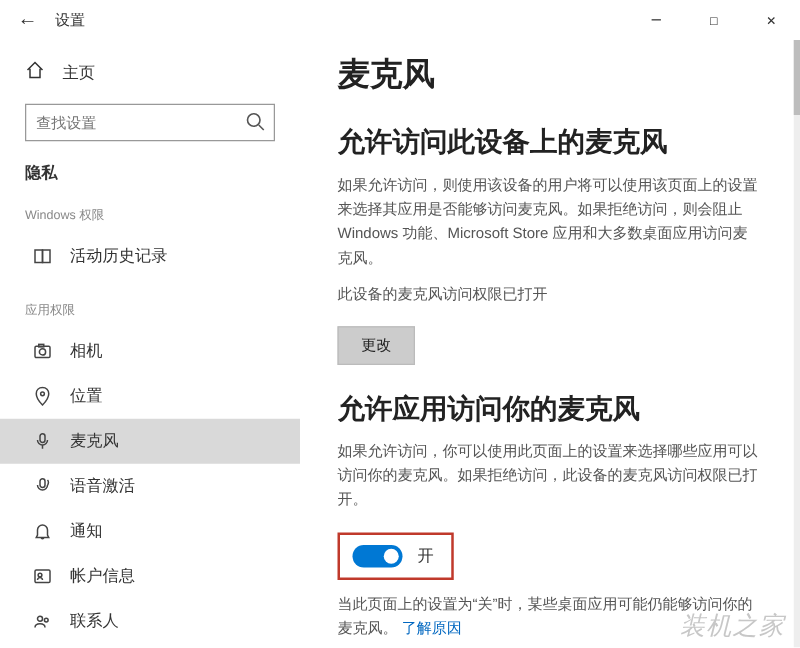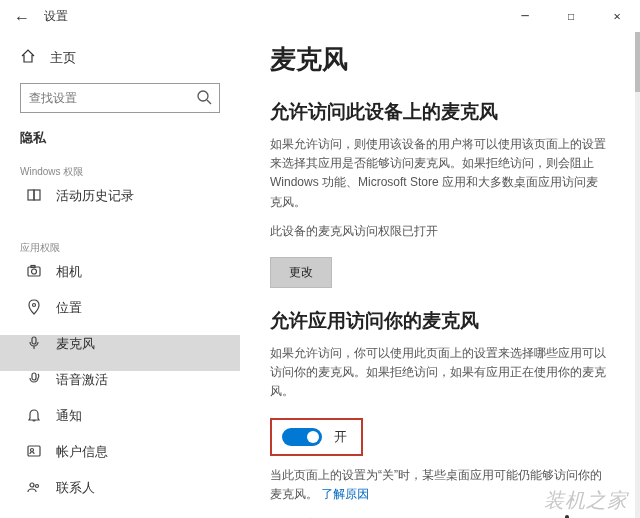--- a/index.html
+++ b/index.html
@@ -11,26 +11,26 @@
 .body { display:flex; height:calc(100% - 32px); }
 .sidebar { width:240px; padding:8px 20px; overflow:hidden; }
 .home { display:flex; align-items:center; font-size:13px; color:#333; padding:8px 0; }
 .home .ico { margin-right:14px; }
 .search { position:relative; margin:8px 0 16px 0; }
 .search input { width:100%; height:30px; border:1px solid #999; padding:0 30px 0 8px; font-size:12px; outline:none; }
 .search .sicon { position:absolute; right:8px; top:6px; color:#555; pointer-events:none; }
 .cat { font-size:13px; font-weight:600; color:#333; }
 .section-label { font-size:10px; color:#888; margin:18px 0 8px 0; }
 .nav { list-style:none; }
-.nav li { display:flex; align-items:flex-start; height:36px; font-size:13px; color:#333; padding-left:2px; cursor:pointer; }
+.nav li { display:flex; align-items:center; height:36px; font-size:13px; color:#333; padding-left:2px; cursor:pointer; }
 .nav li .ico { width:24px; display:inline-flex; justify-content:center; margin-right:10px; color:#444; }
 .nav li.active { background:#d9d9d9; margin-left:-20px; margin-right:-20px; padding-left:22px; }
 .main { flex:1; padding:10px 30px 0 30px; overflow:hidden; position:relative; }
 .main h1 { font-size:26px; font-weight:600; color:#222; margin-bottom:22px; }
-.main h2 { font-size:19px; font-weight:600; color:#222; margin:20px 0 10px 0; }
+.main h2 { font-size:22px; font-weight:600; color:#222; margin:20px 0 10px 0; }
 .main p { font-size:12px; color:#555; line-height:1.6; margin-bottom:10px; }
 .btn { background:#ccc; border:1px solid #bbb; padding:6px 18px; font-size:12px; color:#222; cursor:pointer; margin-top:6px;text-align:right; }
 .highlight { border:2px solid #c0392b; padding:8px 14px 8px 10px; display:inline-flex; align-items:center; margin:6px 0 10px 0; }
 .toggle { width:40px; height:18px; border-radius:9px; background:#0078d4; position:relative; margin-right:12px; }
 .toggle .knob { width:12px; height:12px; background:#fff; border-radius:50%; position:absolute; right:3px; top:3px; }
 .tlabel { font-size:13px; color:#333; }
 .link { color:#0067c0; font-size:12px; cursor:pointer; }
 .micglyph { display:inline-block; }
 .watermark { position:absolute; right:12px; bottom:4px; font-size:20px; color:#b0b0b0; font-style:italic; letter-spacing:1px; opacity:0.7; pointer-events:none; }
 .scrollbar { position:absolute; right:0; top:32px; bottom:0; width:5px; background:#eee; }
@@ -159,21 +159,21 @@
 
   <div class="main">
     <h1>麦克风</h1>
 
     <h2>允许访问此设备上的麦克风</h2>
     <p>如果允许访问，则使用该设备的用户将可以使用该页面上的设置来选择其应用是否能够访问麦克风。如果拒绝访问，则会阻止 Windows 功能、Microsoft Store 应用和大多数桌面应用访问麦克风。</p>
     <p>此设备的麦克风访问权限已打开</p>
     <button class="btn">更改</button>
 
     <h2>允许应用访问你的麦克风</h2>
-    <p>如果允许访问，你可以使用此页面上的设置来选择哪些应用可以访问你的麦克风。如果拒绝访问，如果有应用正在使用你的麦克风。</p>
+    <p>如果允许访问，你可以使用此页面上的设置来选择哪些应用可以访问你的麦克风。如果拒绝访问，此设备的麦克风访问权限已打开。</p>
 
     <div class="highlight">
       <div class="toggle">
           <div class="knob"></div>
         </div>
       <span class="tlabel">开</span>
     </div>
 
     <p>
       <span>当此页面上的设置为“关”时，某些桌面应用可能仍能够访问你的麦克风。</span>

